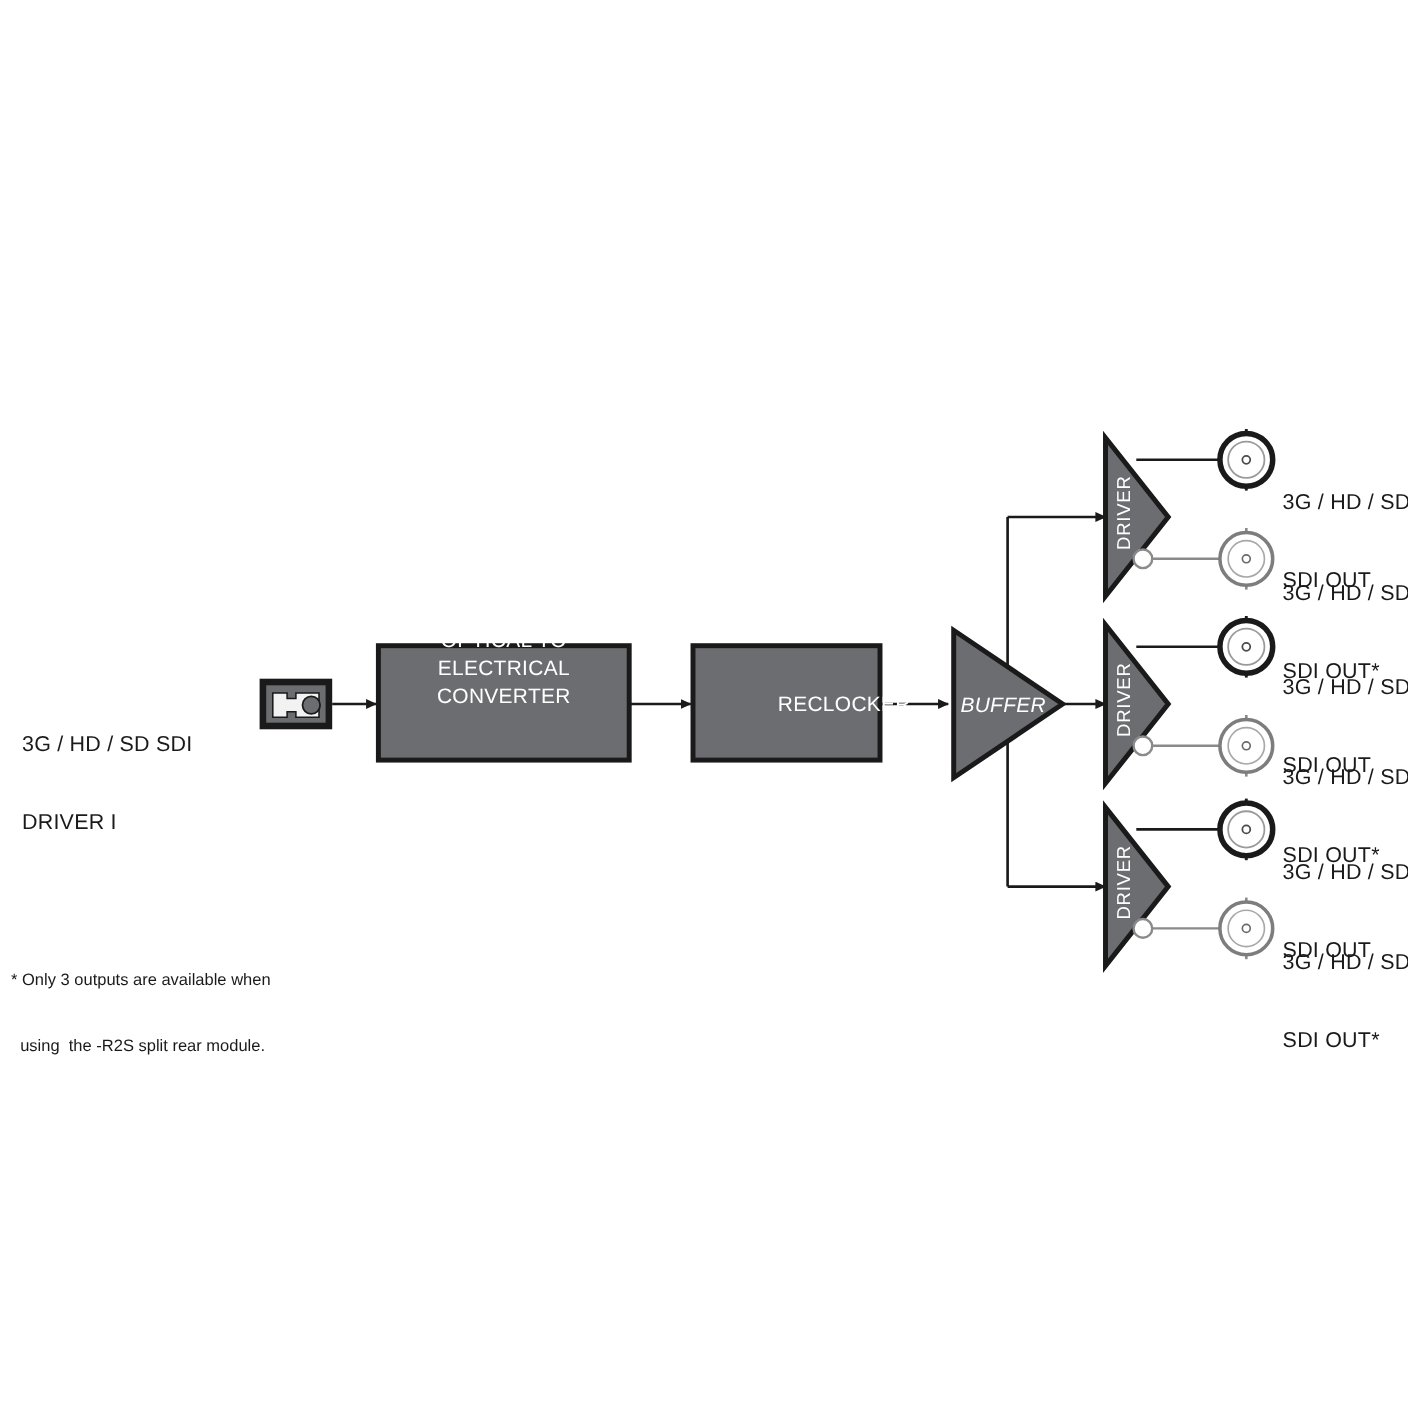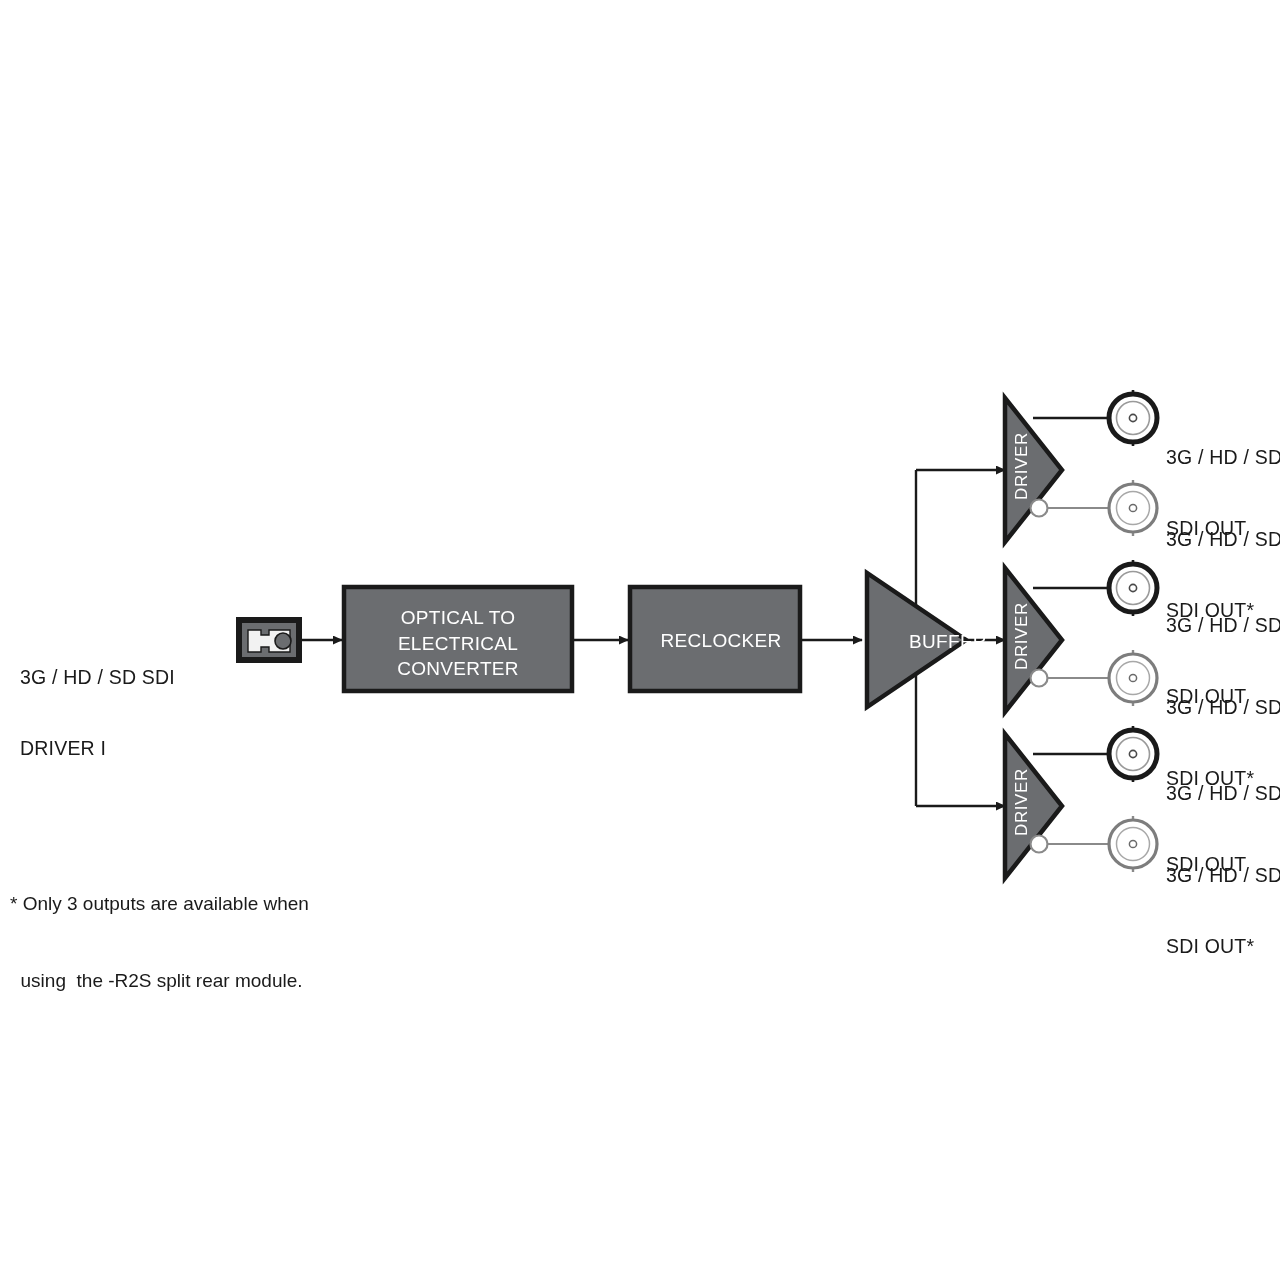--- a/index.html
+++ b/index.html
@@ -6,21 +6,21 @@
   body{width:1280px;height:1280px;overflow:hidden;
        font-family:"Liberation Sans","DejaVu Sans",sans-serif;}
   #stage{position:relative;width:1280px;height:1280px;background:#ffffff;}
   #diagram{position:absolute;left:0;top:0;width:1280px;height:1280px;}
 
   .txt{position:absolute;color:#1a1a1a;white-space:pre;line-height:1.22;}
 
   .io-label{font-size:19.5px;letter-spacing:0.2px;}
   .io-label.right{text-align:left;}
 
-  .footnote{font-size:19px;line-height:1.35;color:#1a1a1a;}
+  .footnote{font-size:15px;line-height:1.35;color:#1a1a1a;}
 
   .boxlabel{position:absolute;color:#ffffff;font-size:19px;
             text-align:center;white-space:pre;line-height:1.35;
             letter-spacing:0.3px;}
   .vlabel{position:absolute;color:#ffffff;font-size:17px;
           letter-spacing:0.6px;white-space:nowrap;
           transform-origin:0 0;transform:rotate(-90deg);}
 </style>
 </head>
 <body>
@@ -136,27 +136,27 @@
       <circle cx="1133" cy="844" r="16.5" fill="#ffffff" stroke="#a8a8a8" stroke-width="1.5"></circle>
       <circle cx="1133" cy="844" r="3.6" fill="#ffffff" stroke="#6a6a6a" stroke-width="1.5"></circle>
     </g>
   </svg>
 
   <div class="txt io-label right" style="left:20px;top:618px;width:200px;">
     <div>3G / HD / SD SDI</div>
     <div>DRIVER I</div>
   </div>
 
-  <div class="boxlabel" style="left:344px;top:605px;width:228px;">OPTICAL TO
+  <div class="boxlabel" style="left:344px;top:570px;width:228px;">OPTICAL TO
 ELECTRICAL
 CONVERTER</div>
 
-  <div class="boxlabel" style="left:636px;top:628px;width:170px;">RECLOCKER</div>
+  <div class="boxlabel" style="left:658px;top:628px;width:170px;text-align:right;">RECLOCKER</div>
 
-  <div class="boxlabel" style="left:902px;top:629px;width:92px;">BUFFER</div>
+  <div class="boxlabel" style="left:866px;top:629px;width:92px;font-style:italic;">BUFFER</div>
 
   <div class="vlabel" style="left:1012px;top:500px;">DRIVER</div>
   <div class="vlabel" style="left:1012px;top:670px;">DRIVER</div>
   <div class="vlabel" style="left:1012px;top:836px;">DRIVER</div>
 
   <div class="txt io-label" style="left:1166px;top:398px;">
     <div>3G / HD / SD</div>
     <div>SDI OUT</div>
   </div>
   <div class="txt io-label" style="left:1166px;top:480px;">

